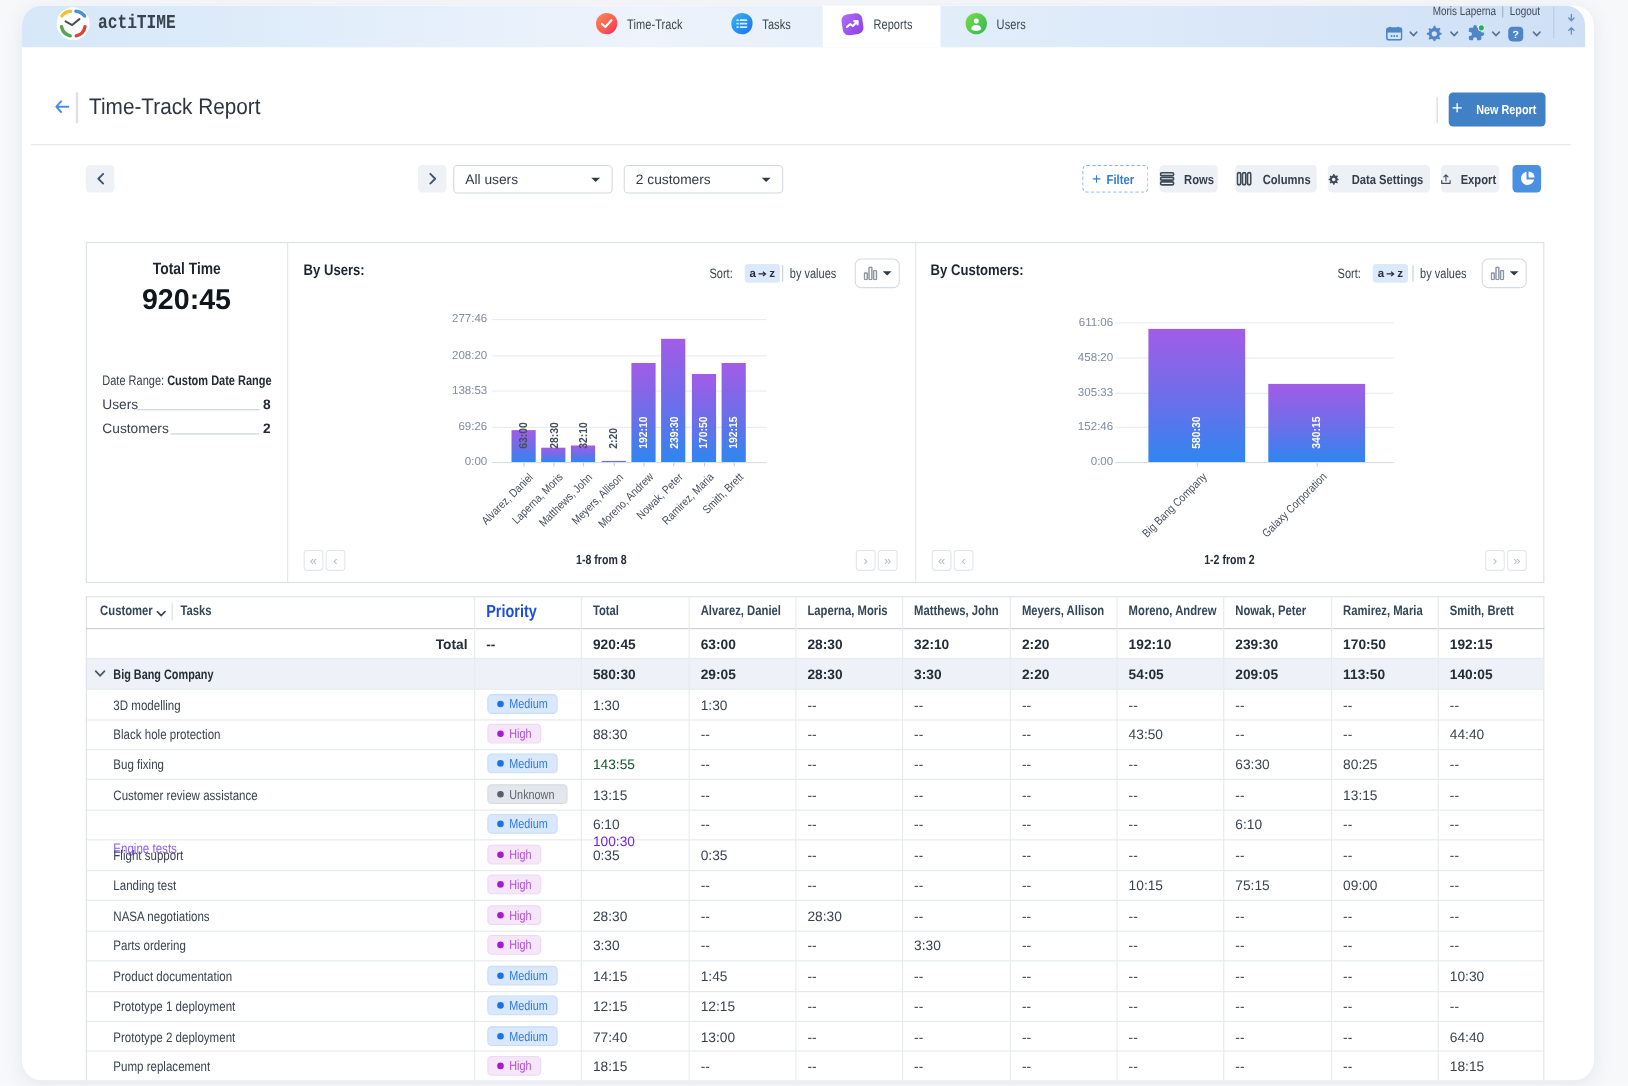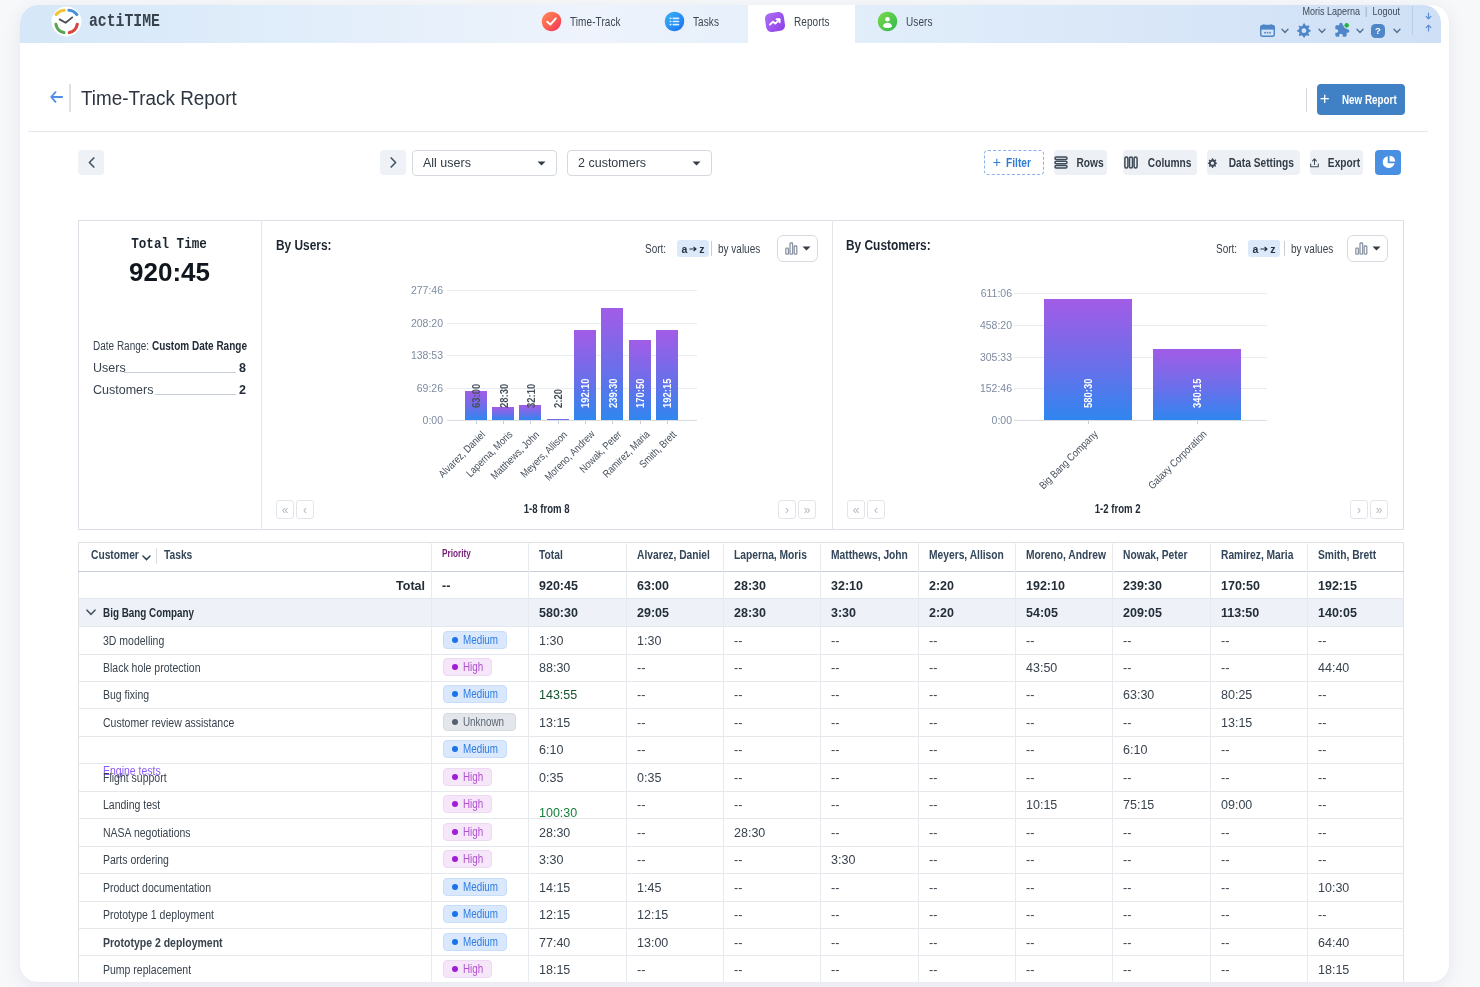--- a/index.html
+++ b/index.html
@@ -206,21 +206,21 @@
       </div>
 <div class="abs" style="left:1375px;top:150px;width:26px;height:25px;background:#4a90e2;border-radius:4px;display:flex;align-items:center;justify-content:center;">
 <svg width="15" height="15" viewBox="0 0 15 15">
           <path d="M6.7 1.2 A 6 6 0 1 0 13.6 8.2 L 6.7 8.2 Z" fill="#fff"></path>
           <path d="M8.6 0.8 A 6 6 0 0 1 14.2 6.4 L 8.6 6.4 Z" fill="#fff"></path>
         </svg>
       </div>
 <div class="abs" style="left:78px;top:220px;width:1326px;height:310px;border:1px solid #dbe0e6;background:#fff;"></div>
 <div class="abs" style="left:261px;top:220px;width:1px;height:310px;background:#e2e6eb;"></div>
 <div class="abs" style="left:832px;top:220px;width:1px;height:310px;background:#e2e6eb;"></div>
-<div class="abs" style="left:78px;top:236px;width:183px;text-align:center;font-size:15px;font-weight:700;color:#1d2630;font-family:Liberation Mono, monospace;"><span class="tc" style="transform:scaleX(0.84);">Total Time</span></div>
+<div class="abs" style="left:78px;top:236px;width:183px;text-align:center;font-size:15px;font-weight:700;color:#1d2630;"><span class="tc" style="transform:scaleX(0.84);">Total Time</span></div>
 <div class="abs" style="left:78px;top:257px;width:183px;text-align:center;font-size:26px;font-weight:700;color:#10161d;">920:45</div>
 <div class="abs" style="left:93px;top:339px;font-size:12.5px;color:#39424e;"><span class="t" style="transform:scaleX(0.80);">Date Range: <b style="color:#232c36;">Custom Date Range</b></span></div>
 <div class="abs" style="left:93px;top:361px;font-size:12.5px;color:#39424e;">Users</div>
 <div class="abs" style="left:124px;top:372px;width:112px;height:1px;background:#c9cfd8;"></div>
 <div class="abs" style="left:216px;top:361px;width:30px;text-align:right;font-size:12.5px;font-weight:700;color:#232c36;">8</div>
 <div class="abs" style="left:93px;top:383px;font-size:12.5px;color:#39424e;">Customers</div>
 <div class="abs" style="left:155px;top:394px;width:81px;height:1px;background:#c9cfd8;"></div>
 <div class="abs" style="left:216px;top:383px;width:30px;text-align:right;font-size:12.5px;font-weight:700;color:#232c36;">2</div>
 <div class="abs" style="left:276px;top:237px;font-size:14px;font-weight:700;color:#1d2630;"><span class="t" style="transform:scaleX(0.85);">By Users:</span></div>
 <div class="abs" style="left:846px;top:237px;font-size:14px;font-weight:700;color:#1d2630;"><span class="t" style="transform:scaleX(0.85);">By Customers:</span></div>
@@ -339,21 +339,21 @@
 <div class="abs" style="left:1370px;top:500px;width:18px;height:19px;background:#fff;border:1px solid #e2e6eb;border-radius:3px;display:flex;align-items:center;justify-content:center;font-size:12px;color:#b3bac3;">»</div>
 <div class="abs" style="left:1018px;top:502px;width:200px;text-align:center;font-size:12px;font-weight:700;color:#242d38;"><span class="tc" style="transform:scaleX(0.8);">1-2 from 2</span></div>
 <div class="abs" style="left:78px;top:542px;width:1326px;height:445px;border:1px solid #dde2e7;border-bottom:none;"></div>
 <div class="abs" style="left:78px;top:571px;width:1326px;height:1px;background:#c7ced7;"></div>
 <div class="abs" style="left:91px;top:548px;font-size:12.5px;font-weight:700;color:#33465a;"><span class="t" style="transform:scaleX(0.82);">Customer</span></div>
       <svg class="abs" style="left:142px;top:555px;" width="9" height="6" viewBox="0 0 9 6">
         <path d="M1 1 L4.5 4.6 L8 1" stroke="#33465a" stroke-width="1.5" fill="none" stroke-linecap="round"></path>
       </svg>
       <div class="abs" style="left:156px;top:548px;width:1px;height:16px;background:#d9dee4;"></div>
       <div class="abs" style="left:164px;top:548px;font-size:12.5px;font-weight:700;color:#33465a;"><span class="t" style="transform:scaleX(0.82);">Tasks</span></div>
-<div class="abs" style="left:442px;top:548px;font-size:10px;font-weight:700;color:#701a75;"><span class="t" style="transform:scaleX(0.82);">Priority</span></div>
+<div class="abs" style="left:442px;top:548px;font-size:16px;font-weight:700;color:#1d4ed8;"><span class="t" style="transform:scaleX(0.82);">Priority</span></div>
 <div class="abs" style="left:539px;top:548px;font-size:12.5px;font-weight:700;color:#33465a;"><span class="t" style="transform:scaleX(0.82);">Total</span></div>
 <div class="abs" style="left:637px;top:548px;font-size:12.5px;font-weight:700;color:#33465a;"><span class="t" style="transform:scaleX(0.82);">Alvarez, Daniel</span></div>
 <div class="abs" style="left:734px;top:548px;font-size:12.5px;font-weight:700;color:#33465a;"><span class="t" style="transform:scaleX(0.82);">Laperna, Moris</span></div>
 <div class="abs" style="left:831px;top:548px;font-size:12.5px;font-weight:700;color:#33465a;"><span class="t" style="transform:scaleX(0.82);">Matthews, John</span></div>
 <div class="abs" style="left:929px;top:548px;font-size:12.5px;font-weight:700;color:#33465a;"><span class="t" style="transform:scaleX(0.82);">Meyers, Allison</span></div>
 <div class="abs" style="left:1026px;top:548px;font-size:12.5px;font-weight:700;color:#33465a;"><span class="t" style="transform:scaleX(0.82);">Moreno, Andrew</span></div>
 <div class="abs" style="left:1123px;top:548px;font-size:12.5px;font-weight:700;color:#33465a;"><span class="t" style="transform:scaleX(0.82);">Nowak, Peter</span></div>
 <div class="abs" style="left:1221px;top:548px;font-size:12.5px;font-weight:700;color:#33465a;"><span class="t" style="transform:scaleX(0.82);">Ramirez, Maria</span></div>
 <div class="abs" style="left:1318px;top:548px;font-size:12.5px;font-weight:700;color:#33465a;"><span class="t" style="transform:scaleX(0.82);">Smith, Brett</span></div>
 <div class="abs" style="left:95px;top:579px;width:330px;text-align:right;font-size:12.5px;font-weight:700;color:#242e39;">Total</div>
@@ -471,21 +471,21 @@
       <div class="abs" style="left:1026px;top:770.8px;font-size:12.5px;color:#39434e;">--</div>
       <div class="abs" style="left:1123px;top:770.8px;font-size:12.5px;color:#39434e;">--</div>
       <div class="abs" style="left:1221px;top:770.8px;font-size:12.5px;color:#39434e;">--</div>
       <div class="abs" style="left:1318px;top:770.8px;font-size:12.5px;color:#39434e;">--</div>
 <div class="abs" style="left:78px;top:790.7px;width:1326px;height:1px;background:#e4e8ec;"></div>
 <div class="abs" style="left:103px;top:798.2px;font-size:12.5px;color:#39434e;"><span class="t" style="transform:scaleX(0.84);">Landing test</span></div>
 <div class="abs" style="left:443px;top:795.2px;width:49px;height:18px;background:#f6e6f9;border:1px solid #eed9f2;border-radius:4px;display:inline-flex;align-items:center;gap:5px;padding:0 0 0 8px;">
         <span style="width:6px;height:6px;border-radius:50%;background:#a21bd6;flex:none;"></span>
         <span class="t" style="font-size:12px;color:#b350d2;transform:scaleX(0.82);">High</span>
       </div>
-<div class="abs" style="left:539px;top:806px;font-size:12.5px;color:#15803d;">100:30</div>
+<div class="abs" style="left:539px;top:758px;font-size:12.5px;color:#6d28d9;">100:30</div>
       <div class="abs" style="left:637px;top:798.2px;font-size:12.5px;color:#39434e;">--</div>
       <div class="abs" style="left:734px;top:798.2px;font-size:12.5px;color:#39434e;">--</div>
       <div class="abs" style="left:831px;top:798.2px;font-size:12.5px;color:#39434e;">--</div>
       <div class="abs" style="left:929px;top:798.2px;font-size:12.5px;color:#39434e;">--</div>
       <div class="abs" style="left:1026px;top:798.2px;font-size:12.5px;color:#39434e;">10:15</div>
       <div class="abs" style="left:1123px;top:798.2px;font-size:12.5px;color:#39434e;">75:15</div>
       <div class="abs" style="left:1221px;top:798.2px;font-size:12.5px;color:#39434e;">09:00</div>
       <div class="abs" style="left:1318px;top:798.2px;font-size:12.5px;color:#39434e;">--</div>
 <div class="abs" style="left:78px;top:818.2px;width:1326px;height:1px;background:#e4e8ec;"></div>
 <div class="abs" style="left:103px;top:825.6px;font-size:12.5px;color:#39434e;"><span class="t" style="transform:scaleX(0.84);">NASA negotiations</span></div>
@@ -541,21 +541,21 @@
 <div class="abs" style="left:539px;top:908.0px;font-size:12.5px;color:#39434e;">12:15</div>
       <div class="abs" style="left:637px;top:908.0px;font-size:12.5px;color:#39434e;">12:15</div>
       <div class="abs" style="left:734px;top:908.0px;font-size:12.5px;color:#39434e;">--</div>
       <div class="abs" style="left:831px;top:908.0px;font-size:12.5px;color:#39434e;">--</div>
       <div class="abs" style="left:929px;top:908.0px;font-size:12.5px;color:#39434e;">--</div>
       <div class="abs" style="left:1026px;top:908.0px;font-size:12.5px;color:#39434e;">--</div>
       <div class="abs" style="left:1123px;top:908.0px;font-size:12.5px;color:#39434e;">--</div>
       <div class="abs" style="left:1221px;top:908.0px;font-size:12.5px;color:#39434e;">--</div>
       <div class="abs" style="left:1318px;top:908.0px;font-size:12.5px;color:#39434e;">--</div>
 <div class="abs" style="left:78px;top:928.0px;width:1326px;height:1px;background:#e4e8ec;"></div>
-<div class="abs" style="left:103px;top:935.5px;font-size:12.5px;color:#39434e;font-weight:bold;"><span class="t" style="transform:scaleX(0.84);">Prototype 2 deployment</span></div>
+<div class="abs" style="left:103px;top:935.5px;font-size:12.5px;color:#39434e;"><span class="t" style="transform:scaleX(0.84);">Prototype 2 deployment</span></div>
 <div class="abs" style="left:443px;top:932.5px;width:64px;height:18px;background:#d9e8fc;border:1px solid #c8ddf8;border-radius:4px;display:inline-flex;align-items:center;gap:5px;padding:0 0 0 8px;">
         <span style="width:6px;height:6px;border-radius:50%;background:#1a73e8;flex:none;"></span>
         <span class="t" style="font-size:12px;color:#2e7ce0;transform:scaleX(0.82);">Medium</span>
       </div>
 <div class="abs" style="left:539px;top:935.5px;font-size:12.5px;color:#39434e;">77:40</div>
       <div class="abs" style="left:637px;top:935.5px;font-size:12.5px;color:#39434e;">13:00</div>
       <div class="abs" style="left:734px;top:935.5px;font-size:12.5px;color:#39434e;">--</div>
       <div class="abs" style="left:831px;top:935.5px;font-size:12.5px;color:#39434e;">--</div>
       <div class="abs" style="left:929px;top:935.5px;font-size:12.5px;color:#39434e;">--</div>
       <div class="abs" style="left:1026px;top:935.5px;font-size:12.5px;color:#39434e;">--</div>

